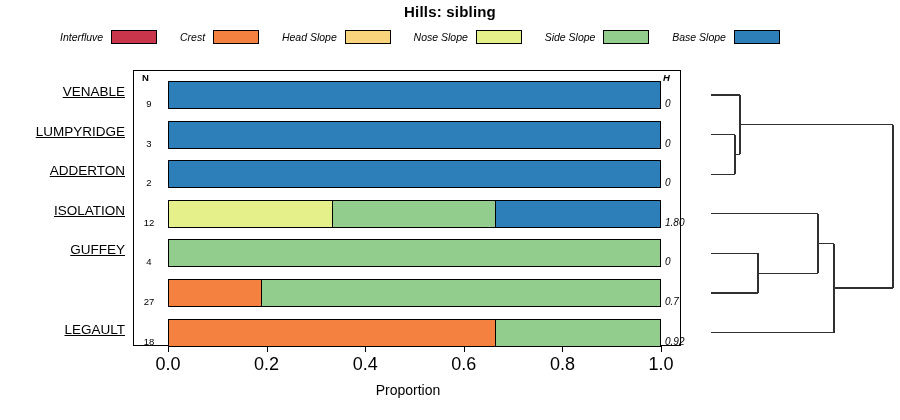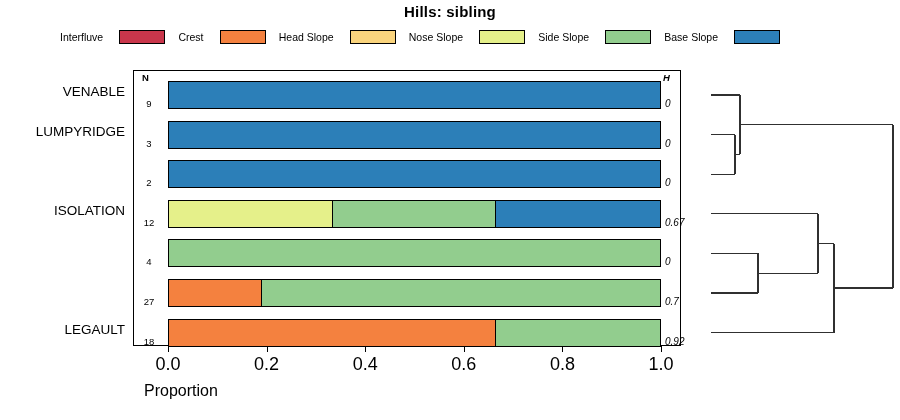--- a/index.html
+++ b/index.html
@@ -41,21 +41,22 @@
     height: 18px;
     display: flex;
     flex-direction: row;
     align-items: center;
     justify-content: space-between;
   }
   .legend-item {
     display: flex;
     flex-direction: row;
     align-items: center;
-    gap: 16px;
+    gap: 8px;
+    font-style: italic;
   }
   .legend-label {
     font-size: 10.5px;
     white-space: nowrap;
   }
   .legend-swatch {
     width: 46px;
     height: 14px;
     border: 1px solid #000000;
     box-sizing: border-box;
@@ -99,20 +100,21 @@
     height: 40px;
   }
   .row-name {
     position: absolute;
     left: 0;
     top: 8px;
     width: 125px;
     text-align: right;
     font-size: 13.5px;
     white-space: nowrap;
+    text-decoration: underline;
   }
   .row-n {
     position: absolute;
     left: 136px;
     top: 22px;
     width: 26px;
     text-align: center;
     font-size: 9.5px;
   }
   .row-h {
@@ -161,24 +163,25 @@
   .tick-label {
     position: absolute;
     top: 8px;
     width: 40px;
     margin-left: -20px;
     text-align: center;
     font-size: 18px;
   }
   #x-axis-title {
     position: absolute;
-    left: 144px;
+    left: 134px;
     top: 382px;
     width: 548px;
-    font-size: 16px;
+    text-align: center;
+    font-size: 14px;
   }
 
   
   #dendrogram {
     position: absolute;
     left: 690px;
     top: 60px;
     width: 210px;
     height: 300px;
   }
@@ -234,37 +237,39 @@
       </div>
       <div class="row" style="top: 115.6px;">
         <div class="row-name">LUMPYRIDGE</div>
         <div class="row-n">3</div>
         <div class="row-h">0</div>
         <div class="bar">
           <div class="seg" style="background: rgb(44, 127, 184); flex: 0 0 100%;"></div>
         </div>
       </div>
       <div class="row" style="top: 155.2px;">
+        <div class="row-name">ADDERTON</div>
         <div class="row-n">2</div>
         <div class="row-h">0</div>
         <div class="bar">
           <div class="seg" style="background: rgb(44, 127, 184); flex: 0 0 100%;"></div>
         </div>
       </div>
       <div class="row" style="top: 194.8px;">
         <div class="row-name">ISOLATION</div>
         <div class="row-n">12</div>
-        <div class="row-h">0.67</div>
+        <div class="row-h">1.80</div>
         <div class="bar">
           <div class="seg" style="background: rgb(229, 240, 138); flex: 0 0 33.3%;"></div>
           <div class="seg" style="background: rgb(146, 205, 142); flex: 0 0 33.3%;"></div>
           <div class="seg" style="background: rgb(44, 127, 184); flex: 0 0 33.4%;"></div>
         </div>
       </div>
       <div class="row" style="top: 234.4px;">
+        <div class="row-name">GUFFEY</div>
         <div class="row-n">4</div>
         <div class="row-h">0</div>
         <div class="bar">
           <div class="seg" style="background: rgb(146, 205, 142); flex: 0 0 100%;"></div>
         </div>
       </div>
       <div class="row" style="top: 274px;">
         <div class="row-n">27</div>
         <div class="row-h">0.7</div>
         <div class="bar">

